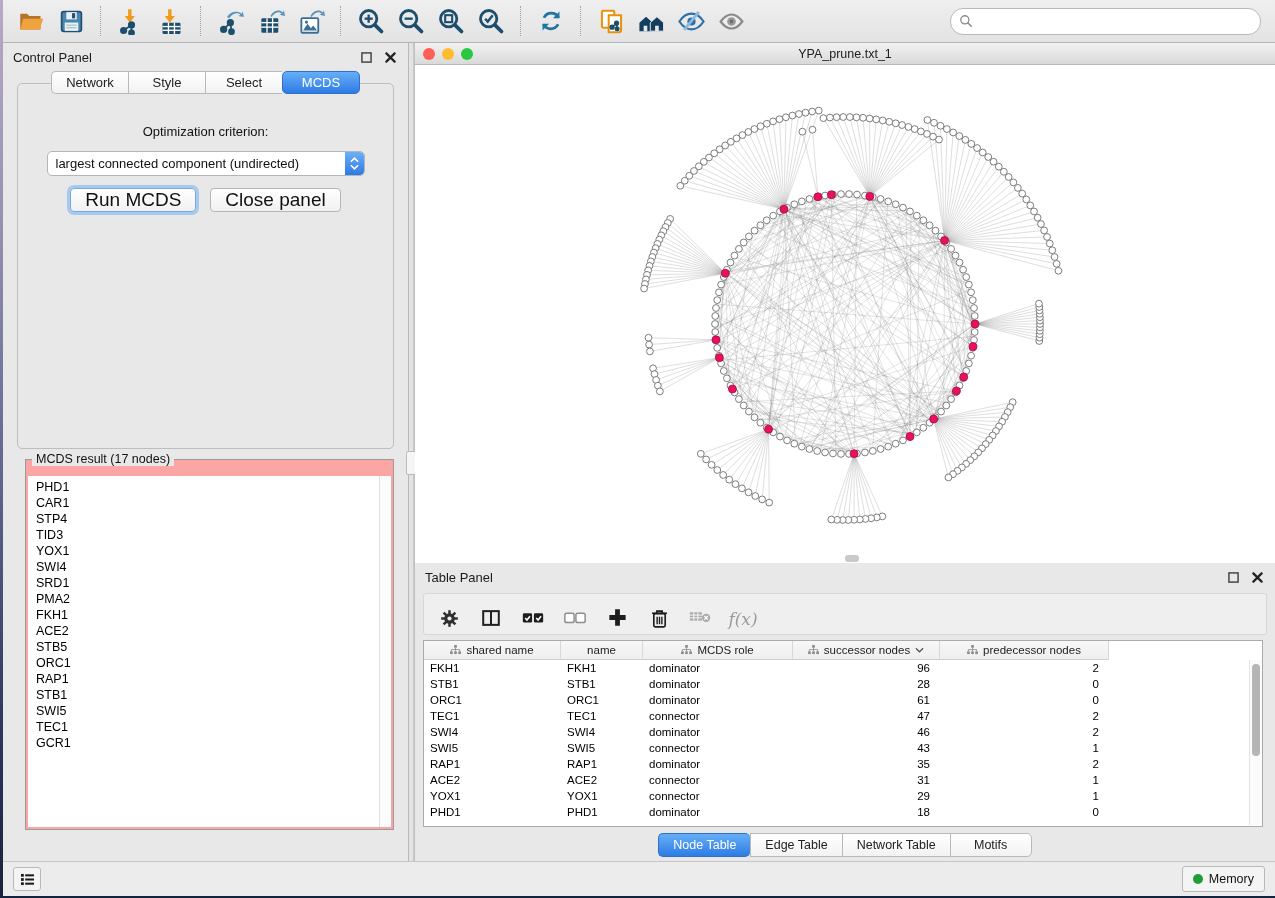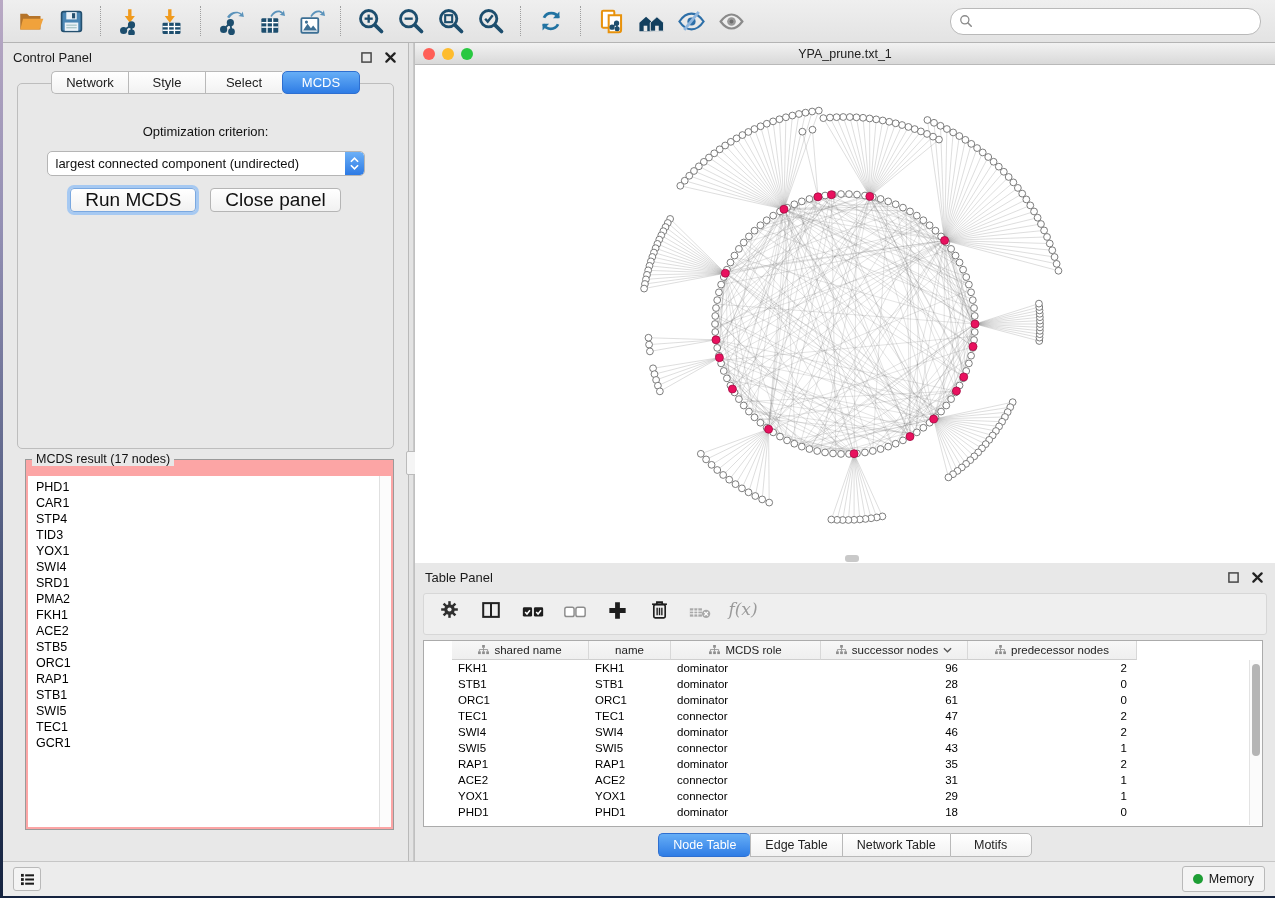--- a/index.html
+++ b/index.html
@@ -69,25 +69,25 @@
   .tl{width:12px;height:12px;border-radius:50%;margin-right:7px;}
   .net-title{position:absolute;left:0;right:0;text-align:center;font-size:12.5px;color:#222;pointer-events:none;}
   .canvas{flex:1;background:#fff;position:relative;overflow:hidden;}
   .canvas svg{position:absolute;inset:0;}
   .h-scroll-thumb{position:absolute;bottom:1px;left:50%;width:14px;height:7px;background:#c9c9c9;border-radius:3px;}
 
   
   .table-panel{flex:1;background:#e8e8e8;display:flex;flex-direction:column;border-left:1px solid #c0c0c0;min-height:0;position:relative;}
   .tp-toolbar{height:40px;margin:2px 8px 0 8px;background:#efefef;border:1px solid #d7d7d7;border-radius:3px;
     display:flex;align-items:center;padding:0 10px;flex:0 0 auto;}
-  .tp-ic{width:30px;height:30px;display:flex;align-items:flex-start;justify-content:center;margin-right:12px;}
+  .tp-ic{width:30px;height:30px;display:flex;align-items:flex-end;justify-content:center;margin-right:12px;}
   .fx{font-family:"DejaVu Serif","Liberation Serif",serif;font-style:italic;font-size:17px;color:#9a9a9a;}
 
   .table-wrap{margin:5px 12px 0 8px;border:1px solid #ababab;background:#fff;flex:0 0 auto;height:185px;position:relative;overflow:hidden;}
-  .grid{display:grid;grid-template-columns:137px 82px 150px 147px 169px 1fr;padding-left:28px;}
+  .grid{display:grid;grid-template-columns:137px 82px 150px 147px 169px 1fr;}
   .hdr-cell{height:18px;background:linear-gradient(180deg,#f7f7f7,#efefef);border-bottom:1px solid #cfcfcf;border-right:1px solid #d8d8d8;
     display:flex;align-items:center;justify-content:center;font-size:11.5px;color:#222;gap:5px;overflow:hidden;}
   .hdr-cell.blank{border-right:none;background:#fff;border-bottom:none;}
   .cell{height:16px;font-size:11.5px;color:#000;display:flex;align-items:center;padding:0 6px;overflow:hidden;white-space:nowrap;}
   .cell.num{justify-content:flex-end;padding-right:10px;}
   .t-scroll{position:absolute;top:19px;bottom:1px;right:0;width:12px;background:#fbfbfb;border-left:1px solid #e3e3e3;}
   .t-thumb{position:absolute;top:4px;left:2px;width:8px;height:92px;background:#b5b5b5;border-radius:4px;}
 
   .tp-tabs{display:flex;justify-content:center;margin-top:6px;flex:0 0 auto;}
   .tp-tabs .tab{padding:4px 14px;font-size:12.5px;}

